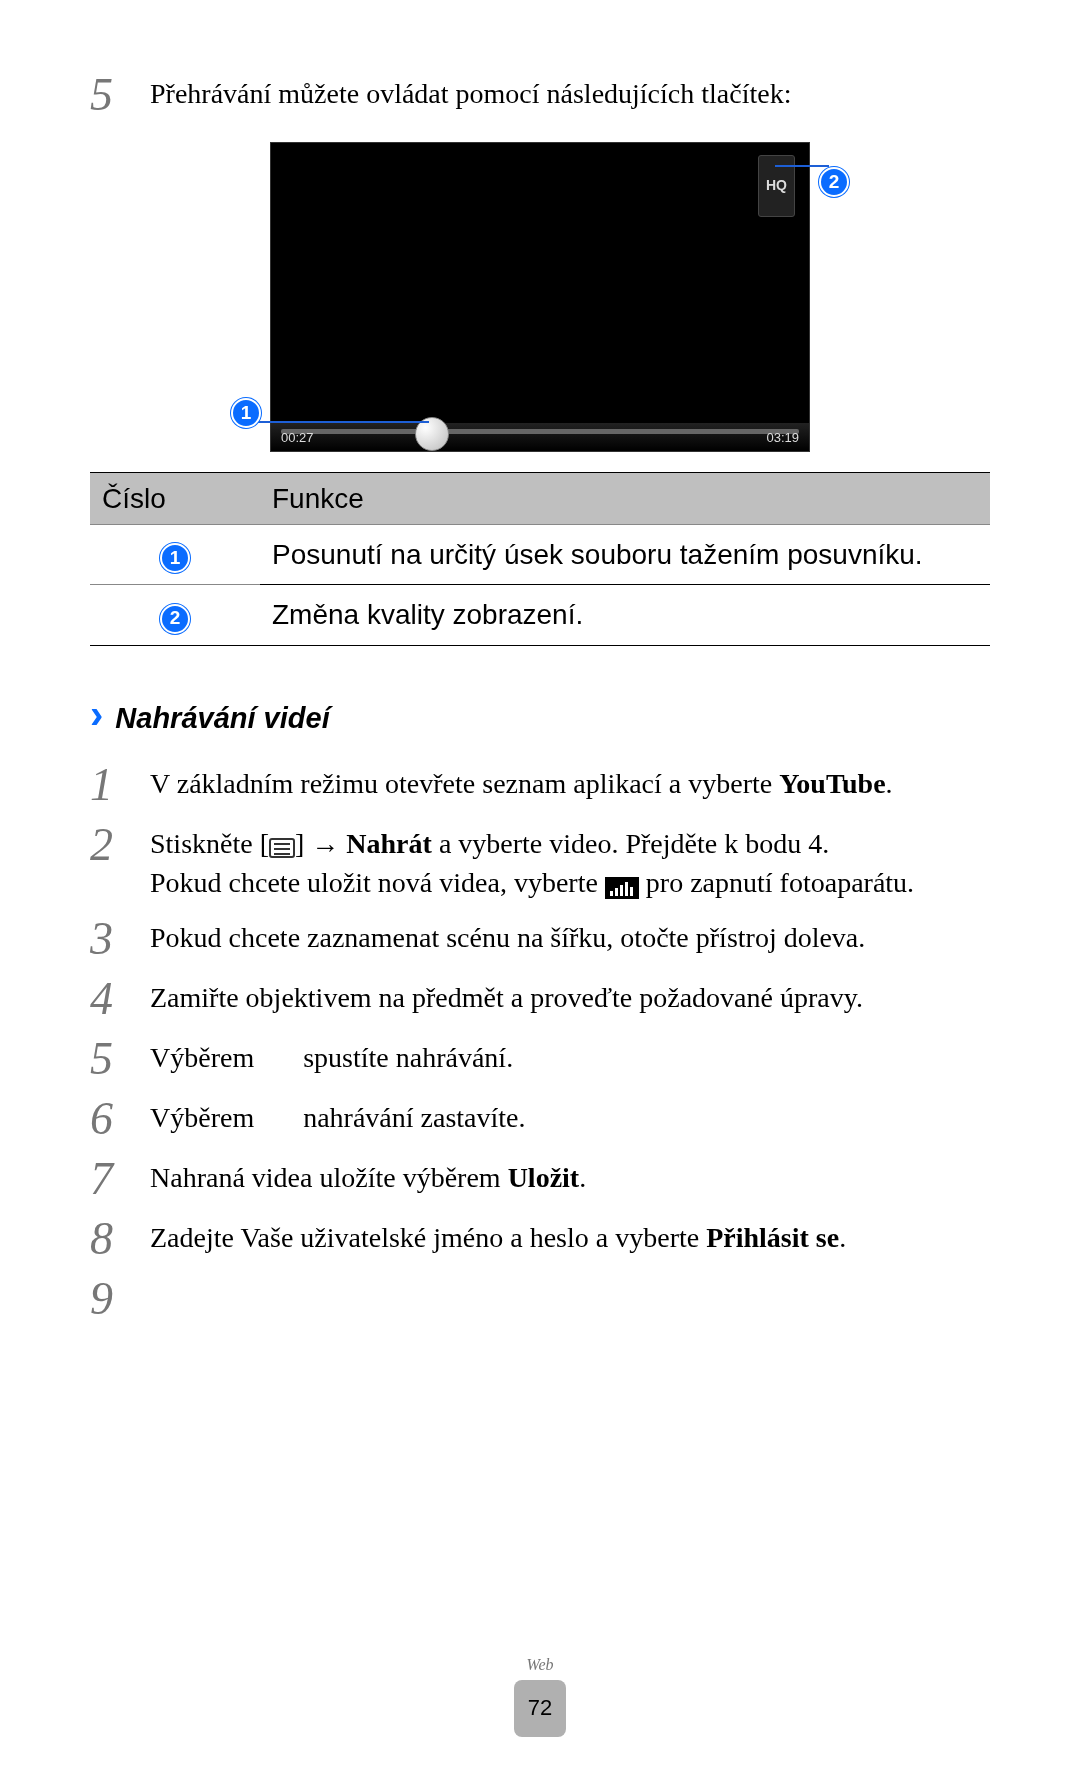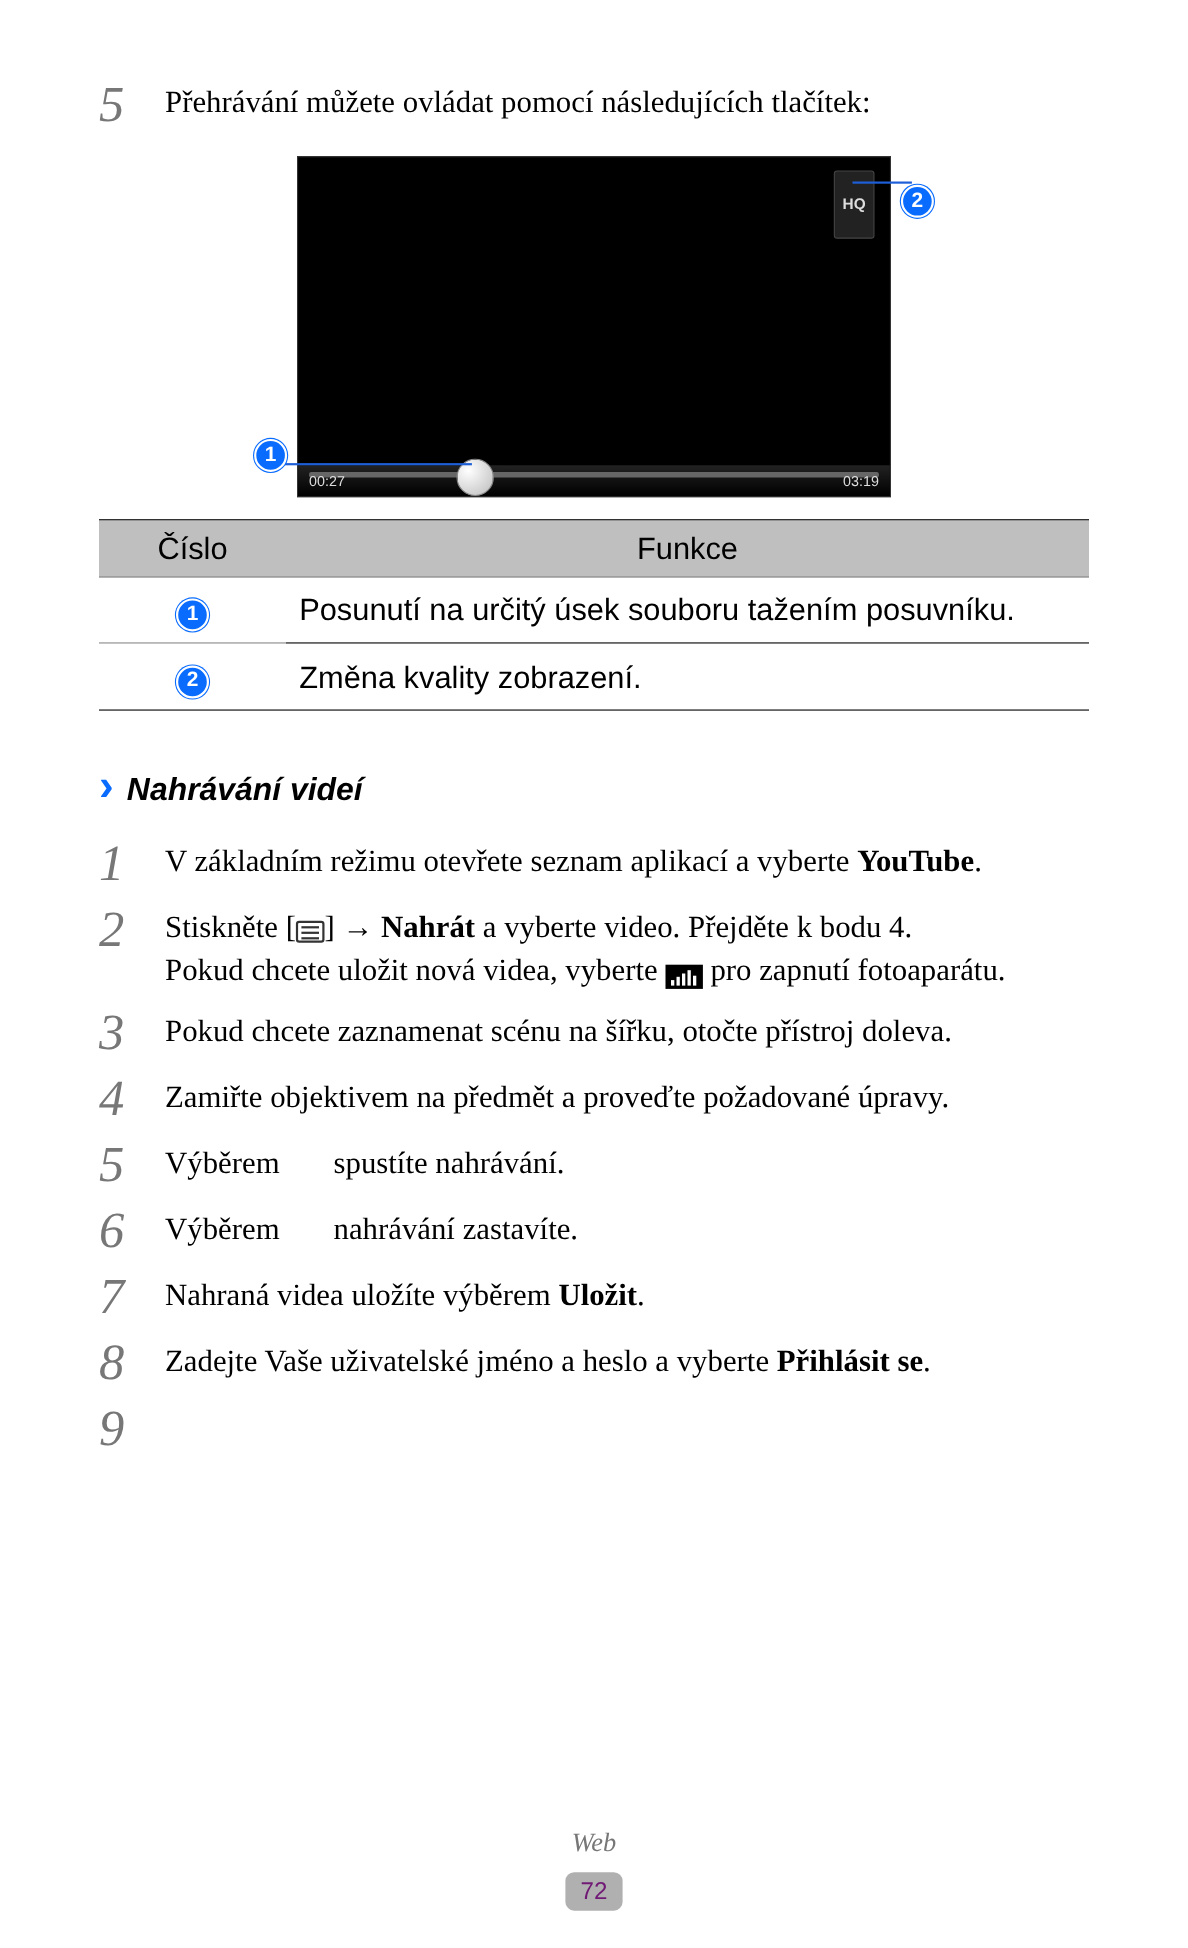--- a/index.html
+++ b/index.html
@@ -132,21 +132,21 @@
   .time-l { left: 10px; }
   .time-r { right: 10px; }
 
   .func-table {
     width: 100%;
     border-collapse: collapse;
     margin: 10px 0 40px 0;
   }
   .func-table th {
     background: #bfbfbf;
-    text-align: center;
+    text-align: left;
     font-weight: normal;
     padding: 6px 12px;
     border-top: 1px solid #000;
     border-bottom: 1px solid #888;
   }
   .func-table td {
     padding: 10px 12px;
     border-bottom: 1px solid #000;
     vertical-align: middle;
   }
@@ -216,29 +216,29 @@
   .footer {
     position: absolute;
     bottom: 34px;
     left: 0; right: 0;
     text-align: center;
   }
   .footer .chapter {
     font-style: italic;
     font-family: Georgia, serif;
     color: #777;
-    font-size: 24px;
+    font-size: 16px;
     margin-bottom: 4px;
   }
   .footer .pagenum {
     display: inline-block;
     background: #b0b0b0;
-    color: #701a75;
+    color: #000000;
     border-radius: 8px;
-    padding: 2px 14px;
+    padding: 13px 14px;
     font-size: 22px;
   }
   .bold { font-weight: bold; }
 </style>
 </head>
 <body>
 
 <div class="step-row">
   <div class="step-num">5</div>
   <div class="step-body">Přehrávání můžete ovládat pomocí následujících tlačítek:</div>

